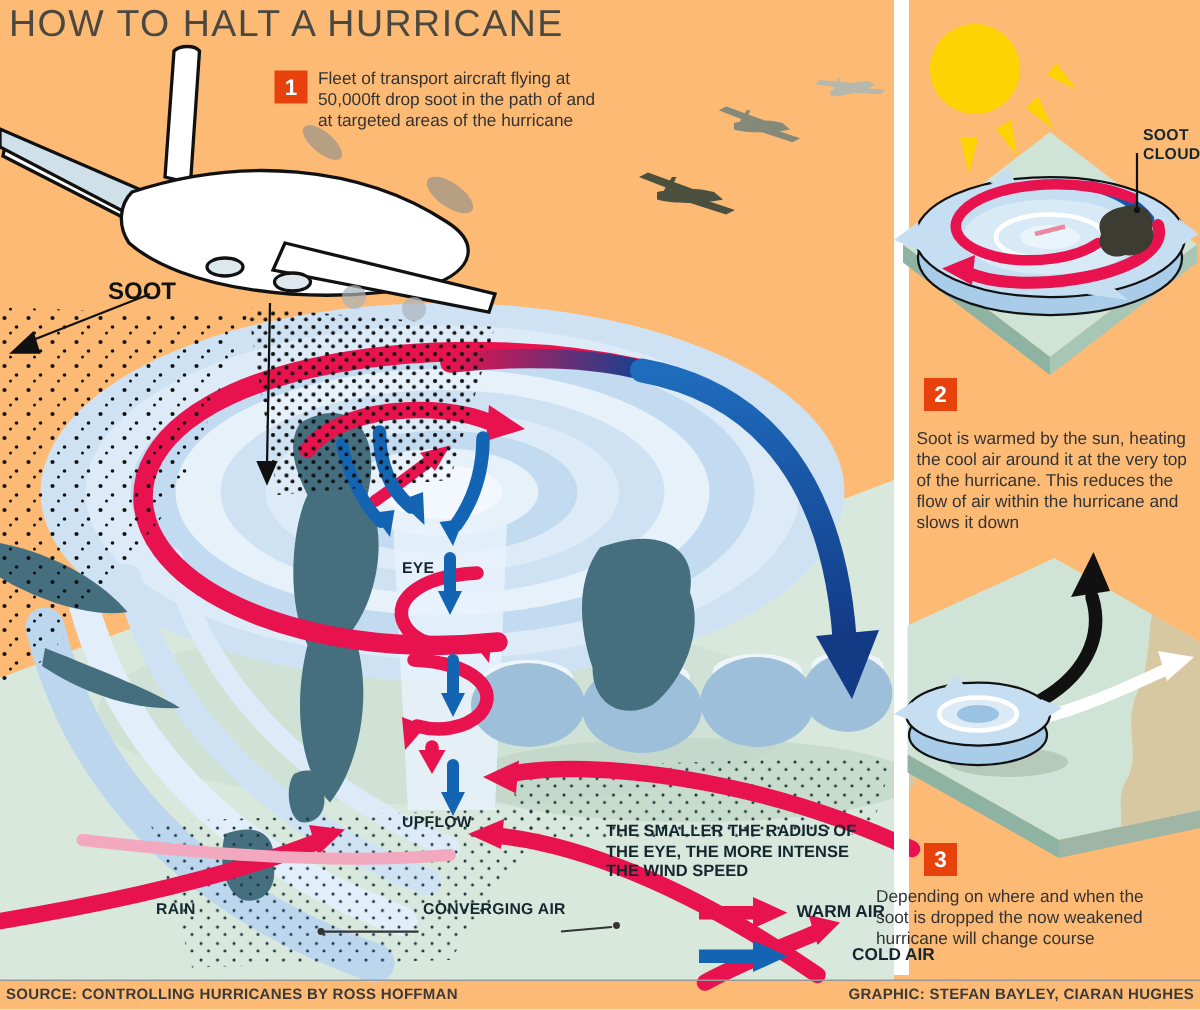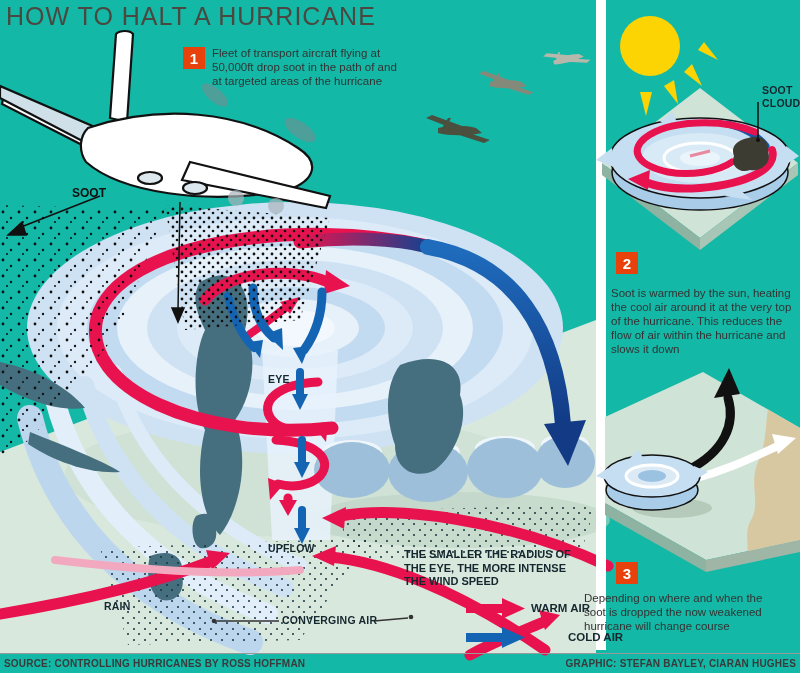--- a/index.html
+++ b/index.html
@@ -1,27 +1,27 @@
 <!DOCTYPE html>
 <html><head>
 <meta charset="utf-8">
 <style>
   html,body{margin:0;padding:0;background:#fff;}
-  #poster{position:relative;width:800px;height:673px;background:#14b8a6;overflow:hidden;
+  #poster{position:relative;width:800px;height:673px;background:#fdba74;overflow:hidden;
           font-family:"Liberation Sans",sans-serif;}
   #art{position:absolute;left:0;top:0;}
   .abs{position:absolute;}
   #title{left:6px;top:2px;font-size:25px;font-weight:400;color:#4a4840;letter-spacing:1px;}
   .badge{width:22px;height:22px;background:#e8420c;color:#fff;font-weight:bold;font-size:15px;
          display:flex;align-items:center;justify-content:center;}
   .stepText{font-size:11.5px;line-height:14px;color:#333;}
   .lbl{font-weight:bold;font-size:10.5px;line-height:12.5px;color:#14262e;letter-spacing:.2px;}
   .note{font-weight:bold;font-size:11px;line-height:13.5px;color:#14262e;}
   .legendLbl{font-weight:bold;font-size:11.5px;color:#14262e;}
-  .soot{font-size:12px;font-weight:600;color:#111;}
+  .soot{font-size:16px;font-weight:600;color:#111;}
   .foot{font-size:10px;font-weight:bold;color:#3a3a3a;letter-spacing:.2px;}
 </style>
 </head>
 <body>
 
 <div id="poster">
 
 <svg id="art" width="800" height="673" viewBox="0 0 800 673">
   <defs>
     <linearGradient id="gradRB" x1="0" y1="0" x2="1" y2="0">
@@ -269,21 +269,21 @@
 
 <div id="title" class="abs">HOW TO HALT A HURRICANE</div>
 
 <div class="abs badge" style="left:183px;top:47px;">1</div>
 <div class="abs stepText" style="left:212px;top:46px;width:192px;">Fleet of transport aircraft flying at 50,000ft drop soot in the path of and at targeted areas of the hurricane</div>
 
 <div class="abs soot" style="left:72px;top:186px;">SOOT</div>
 <div class="abs lbl" style="left:268px;top:373px;">EYE</div>
 <div class="abs lbl" style="left:268px;top:542px;">UPFLOW</div>
 <div class="abs lbl" style="left:104px;top:600px;">RAIN</div>
-<div class="abs lbl" style="left:282px;top:614px;white-space:nowrap;">CONVERGING AIR</div>
+<div class="abs lbl" style="left:282px;top:600px;white-space:nowrap;">CONVERGING AIR</div>
 <div class="abs note" style="left:404px;top:548px;width:172px;">THE SMALLER THE RADIUS OF THE EYE, THE MORE INTENSE THE WIND SPEED</div>
 
 <div class="abs legendLbl" style="left:531px;top:602px;">WARM AIR</div>
 <div class="abs legendLbl" style="left:531px;top:631px;padding-left:37px;">COLD AIR</div>
 
 <div class="abs lbl" style="left:762px;top:84px;width:50px;">SOOT CLOUD</div>
 
 <div class="abs badge" style="left:616px;top:252px;">2</div>
 <div class="abs stepText" style="left:611px;top:286px;width:184px;">Soot is warmed by the sun, heating the cool air around it at the very top of the hurricane. This reduces the flow of air within the hurricane and slows it down</div>
 

